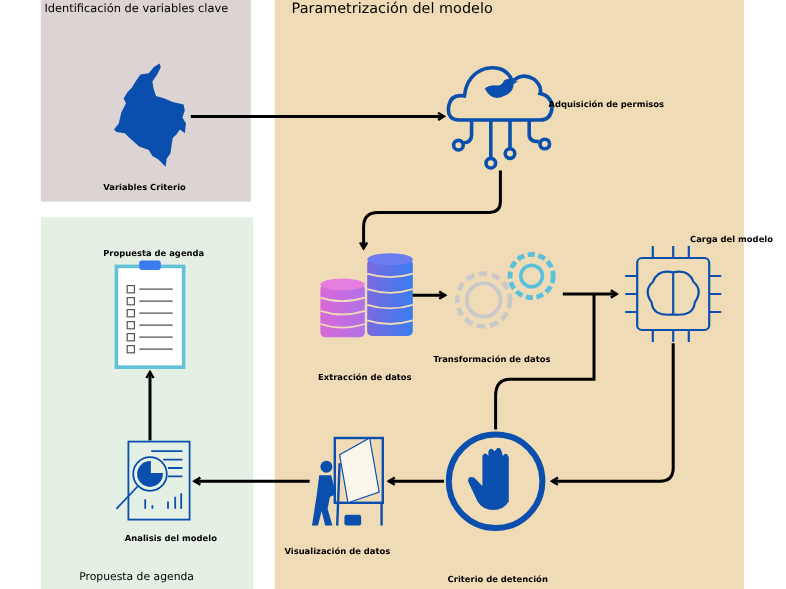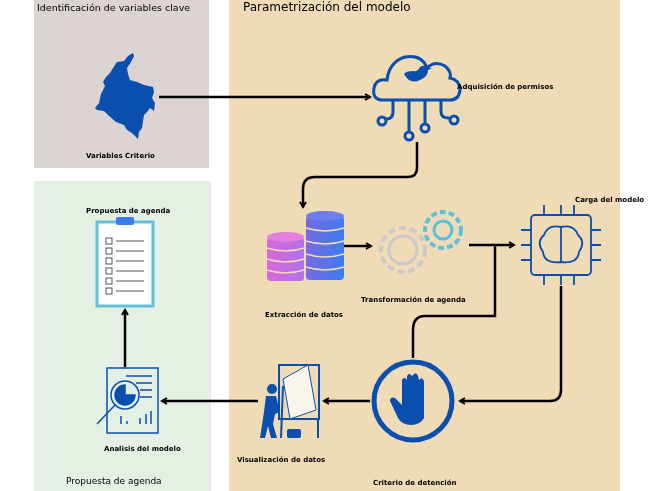--- a/index.html
+++ b/index.html
@@ -134,18 +134,18 @@
         <rect x="106" y="278" width="6" height="6"></rect>
         <rect x="106" y="288" width="6" height="6"></rect>
       <path d="M116,241 h28 M116,251 h28 M116,261 h28 M116,271 h28 M116,281 h28 M116,291 h28"></path>
     </g>
   </g>
 </svg>
 
 <div class="lbl" style="left:86px;top:152px;">Variables Criterio</div>
 <div class="lbl" style="left:457px;top:83px;">Adquisición de permisos</div>
 <div class="lbl" style="left:265px;top:311px;">Extracción de datos</div>
-<div class="lbl" style="left:361px;top:296px;">Transformación de agenda</div>
+<div class="lbl" style="left:361px;top:296px;">Transformación de datos</div>
 <div class="lbl" style="left:527px;top:196px;margin-left:48px;">Carga del modelo</div>
 <div class="lbl" style="left:373px;top:456px;margin-top:23px;">Criterio de detención</div>
 <div class="lbl" style="left:237px;top:456px;">Visualización de datos</div>
 <div class="lbl" style="left:104px;top:445px;">Analisis del modelo</div>
 <div class="lbl" style="left:86px;top:207px;">Propuesta de agenda</div>
 
 </body></html>

